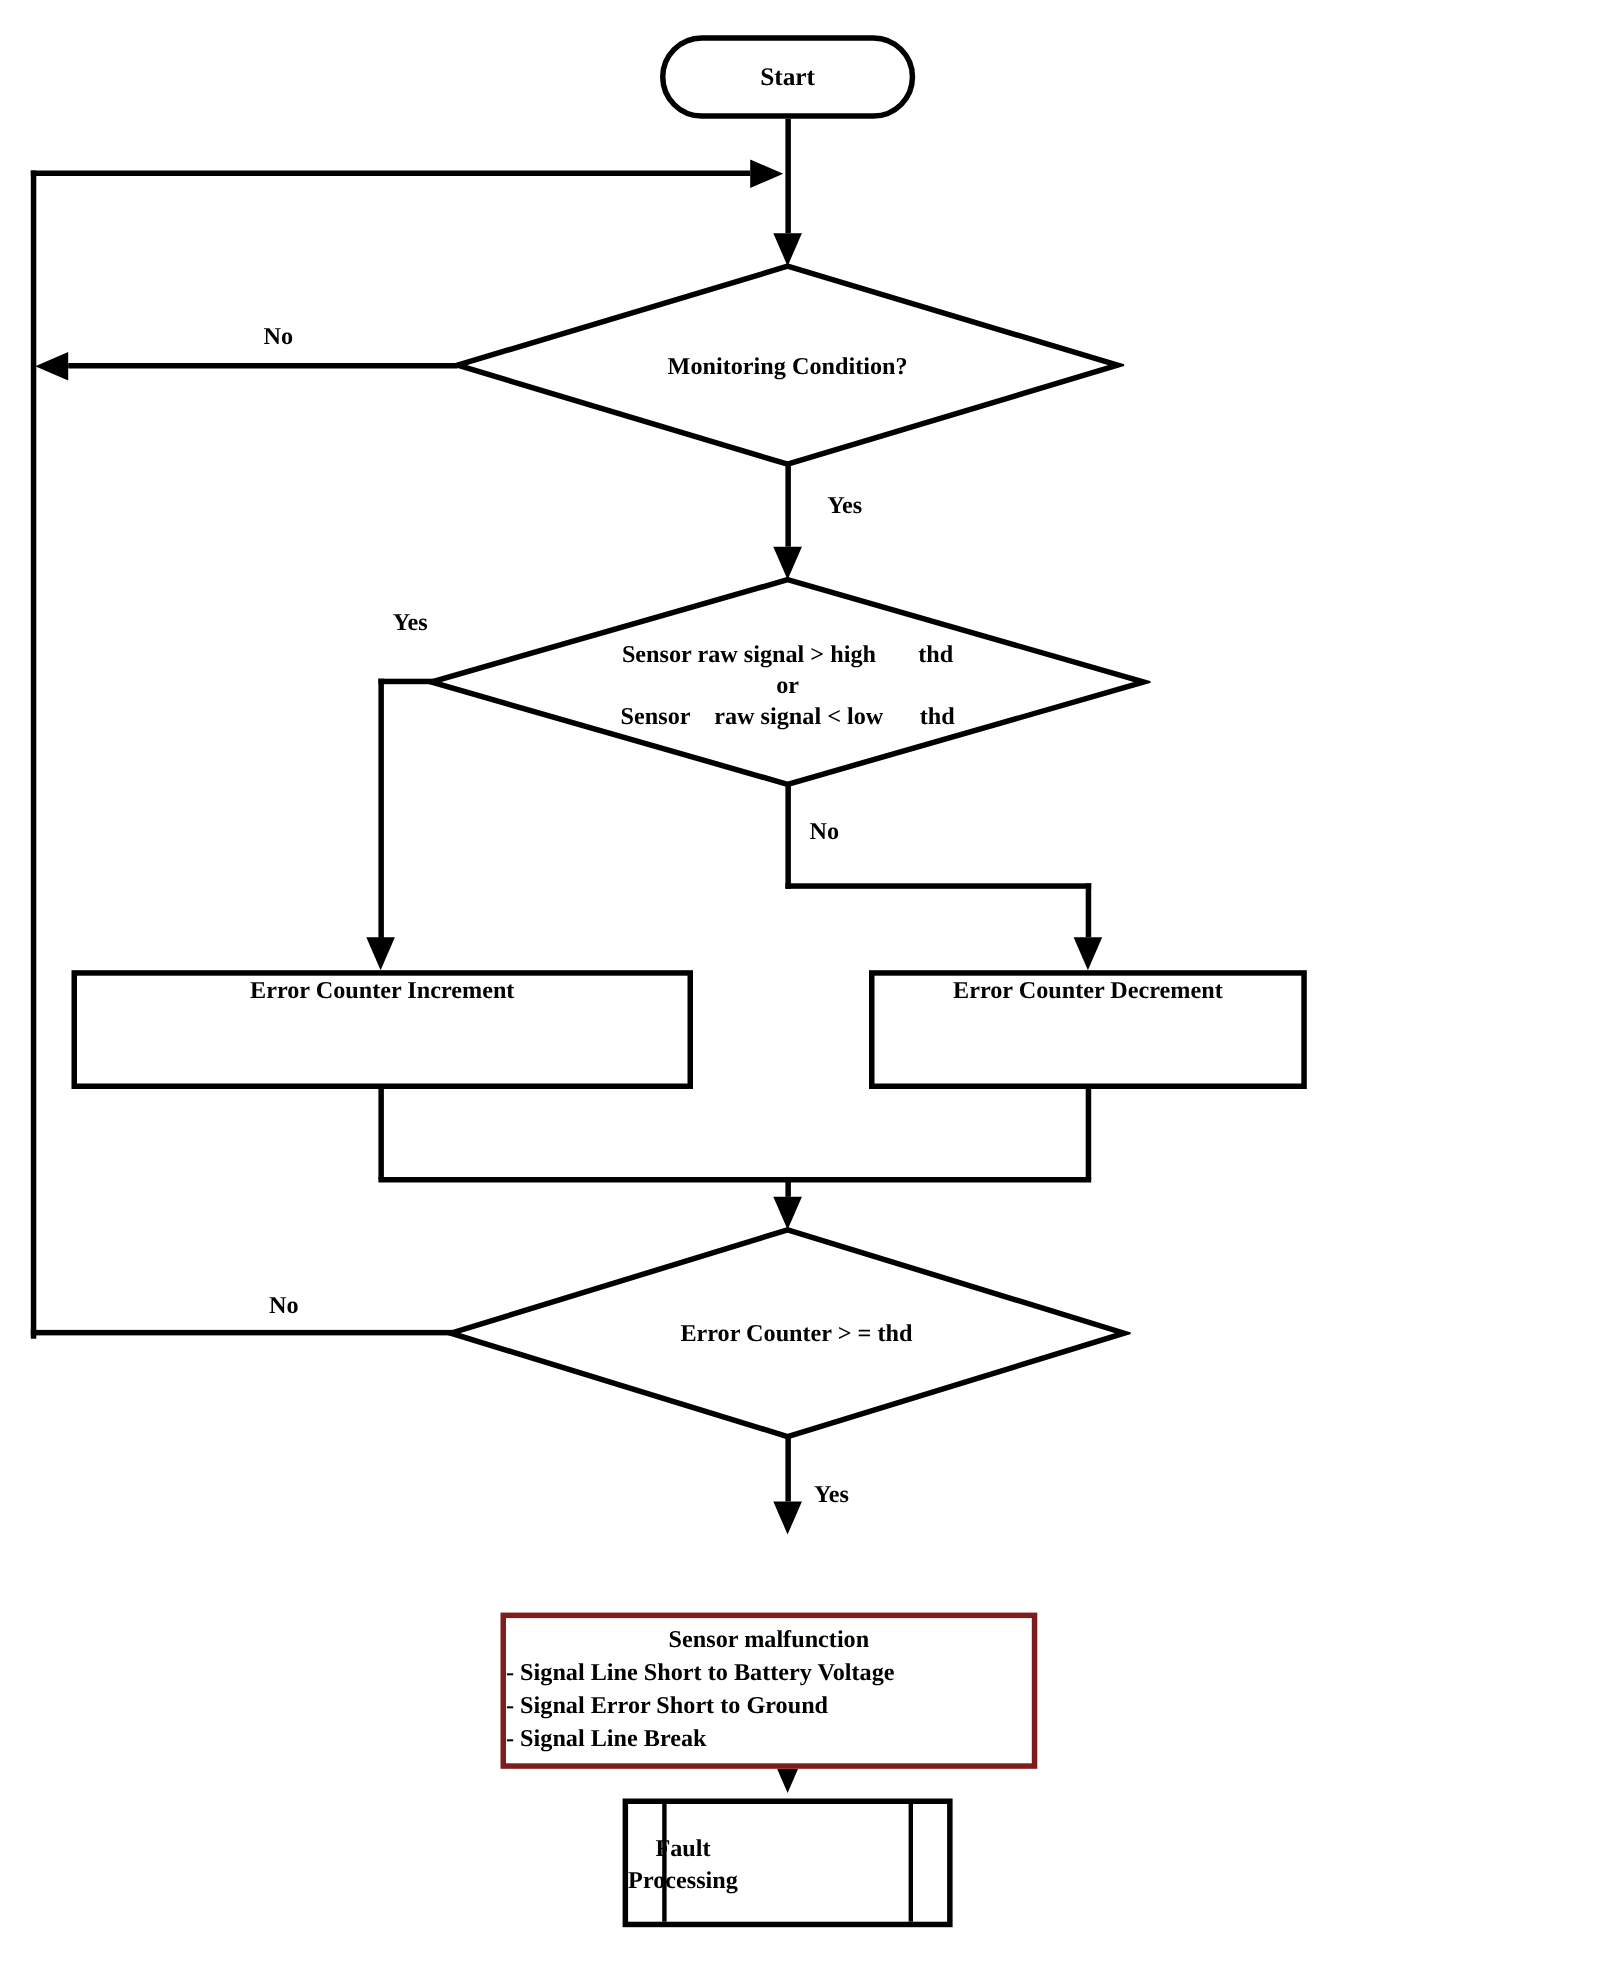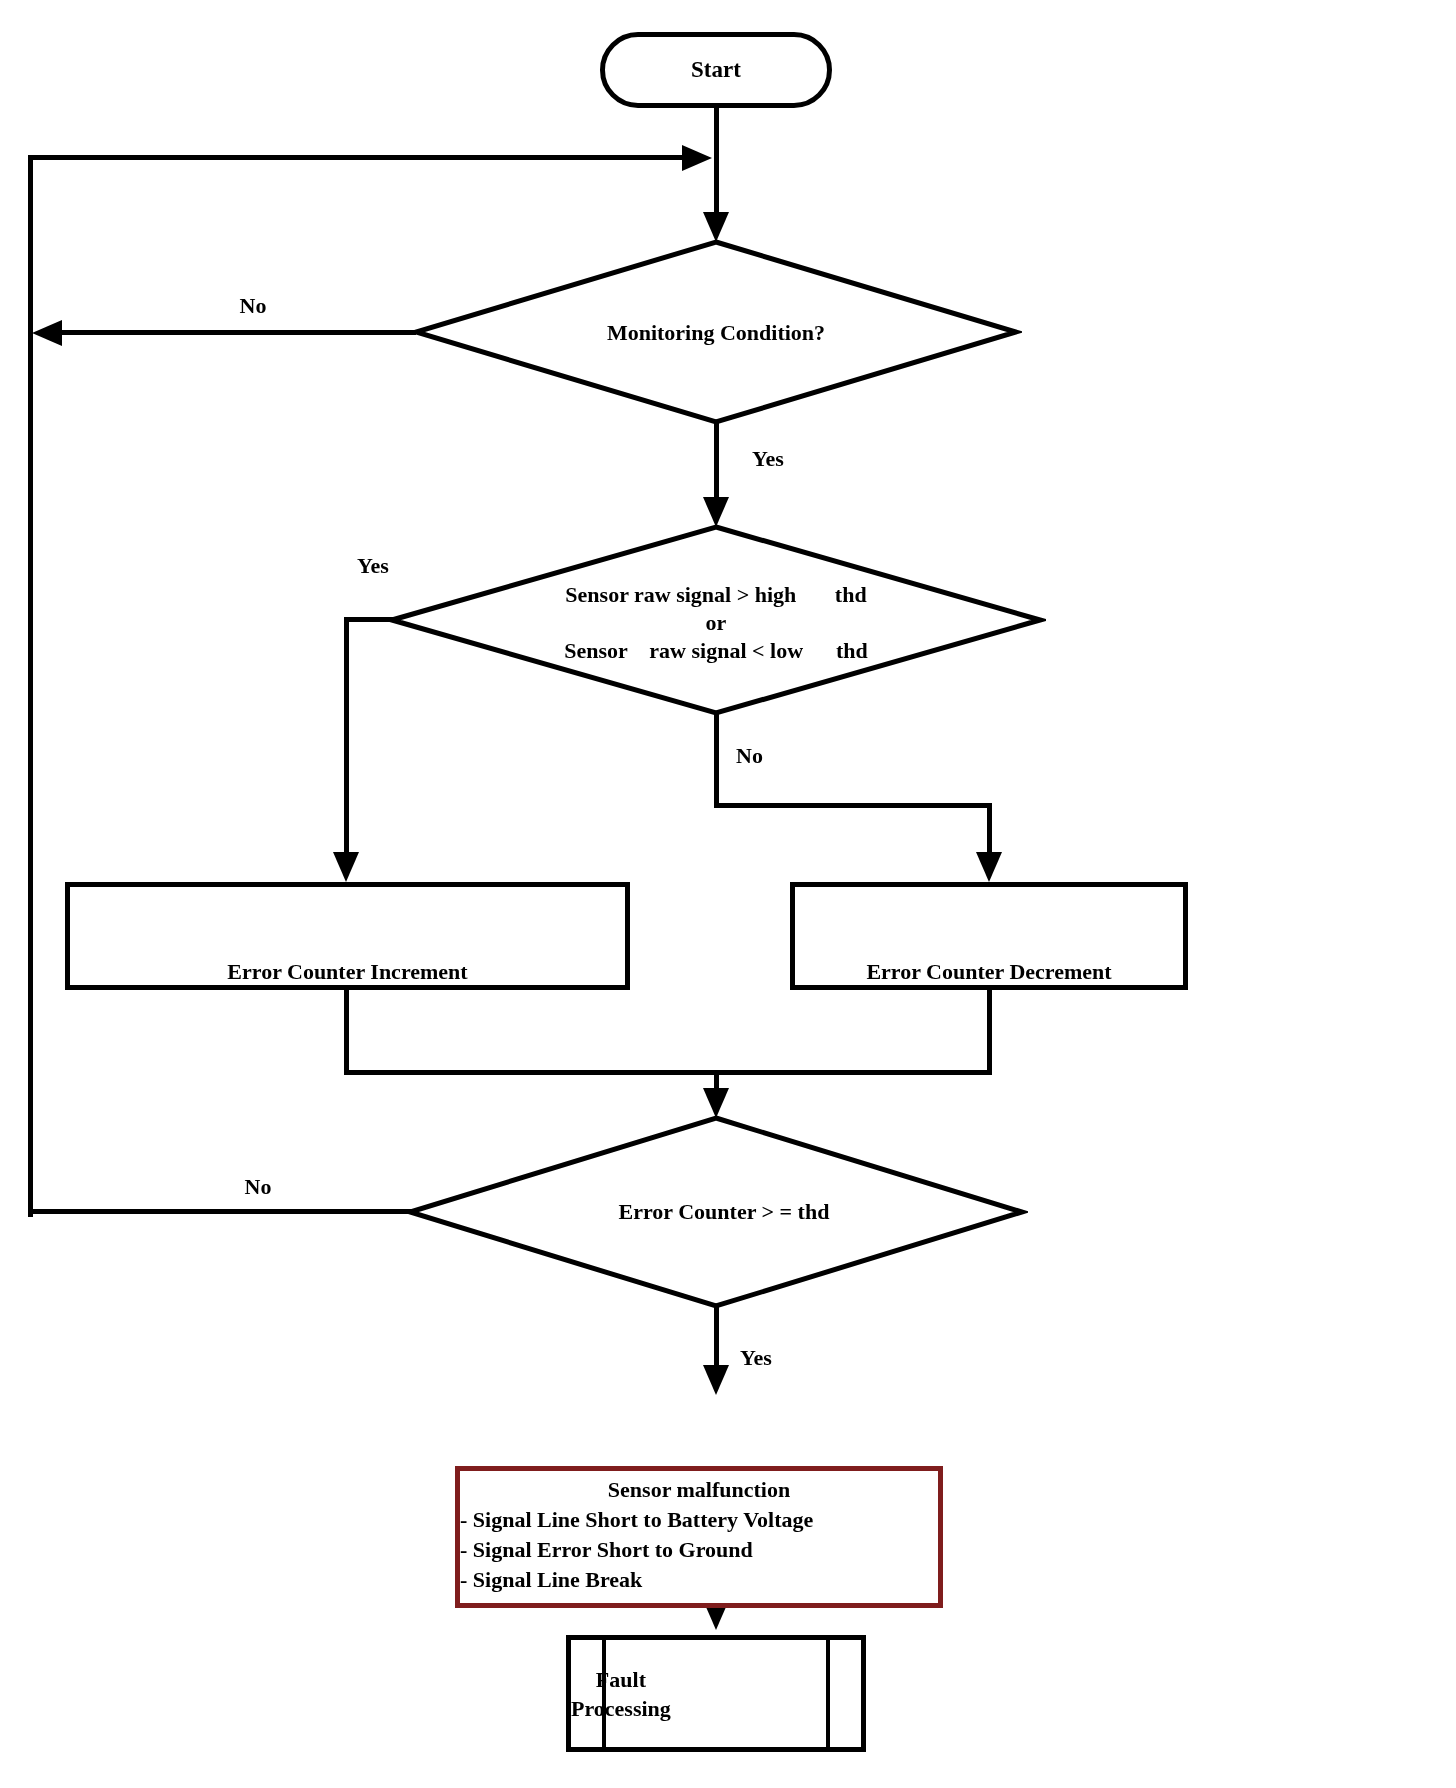--- a/index.html
+++ b/index.html
@@ -17,21 +17,21 @@
   .node-label{position:absolute;font-size:22px;line-height:28px;}
   .center{text-align:center;}
   .pre{white-space:pre;}
   .terminator{
     position:absolute;left:600px;top:32px;width:232px;height:76px;
     border:5px solid #000;border-radius:38px;box-sizing:border-box;
     display:flex;align-items:center;justify-content:center;font-size:23px;
   }
   .process{
     position:absolute;border:5px solid #000;box-sizing:border-box;background:#fff;
-    display:flex;align-items:flex-end;justify-content:center;font-size:22px;
+    display:flex;align-items:flex-start;justify-content:center;font-size:22px;
   }
   .branch-label{position:absolute;font-size:22px;line-height:26px;}
   #malf-box{
     position:absolute;left:455px;top:1466px;width:488px;height:142px;
     border:5px solid #7f1d1d;box-sizing:border-box;background:#fff;
     font-size:22px;line-height:30px;padding-top:4px;
   }
   #malf-box .items{}
   #fault-box{
     position:absolute;left:566px;top:1635px;width:300px;height:117px;

